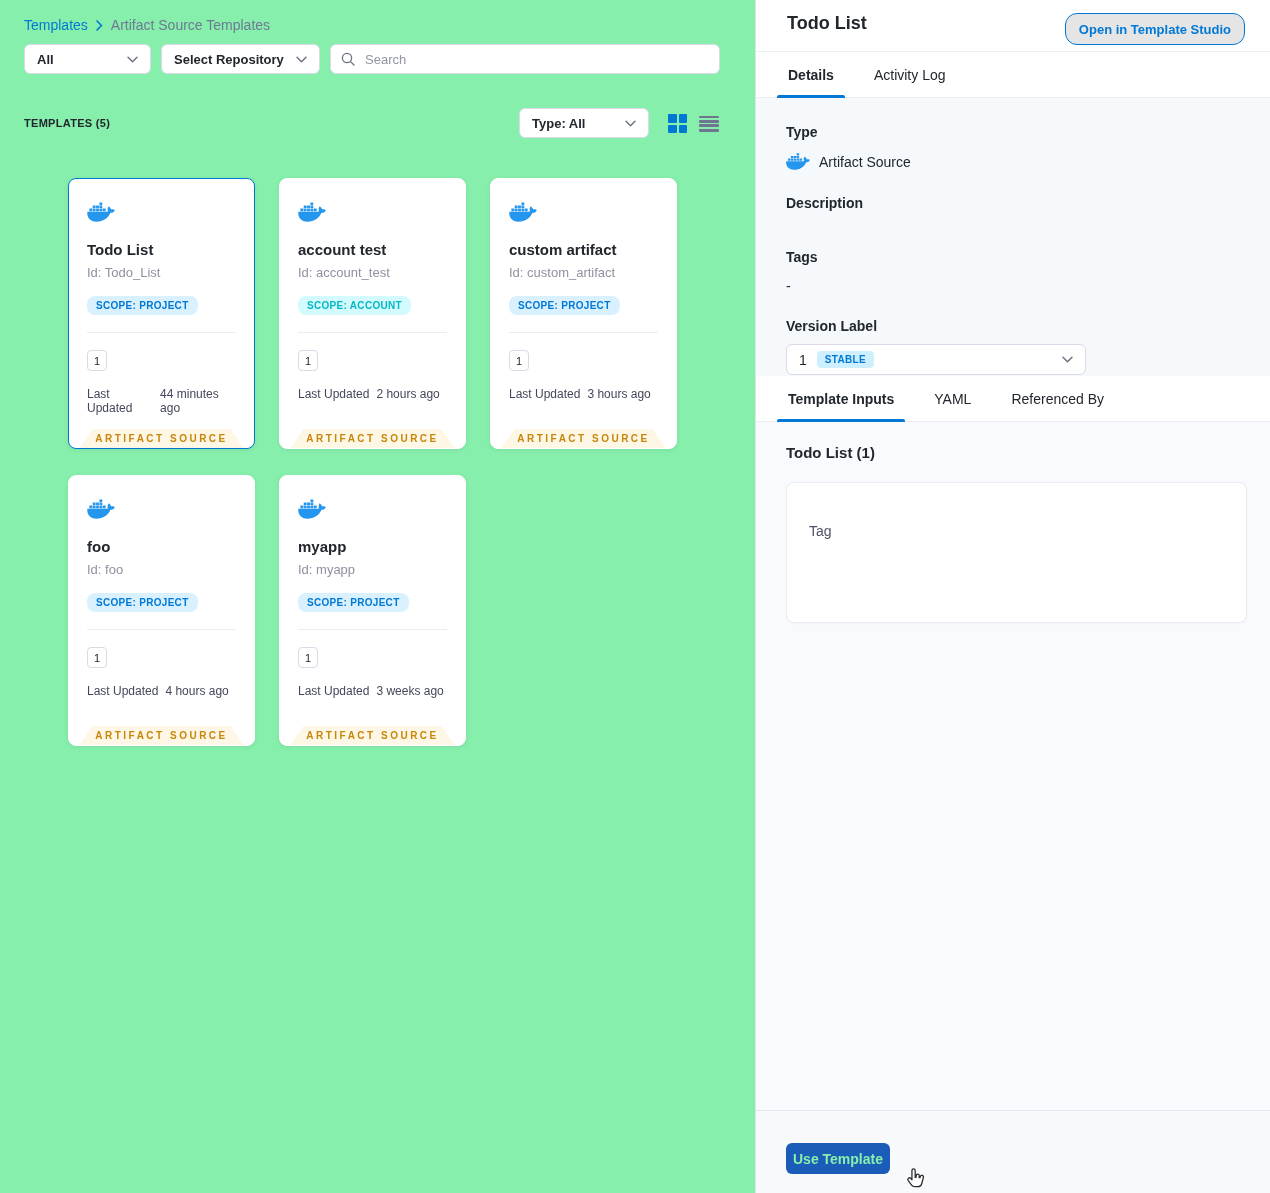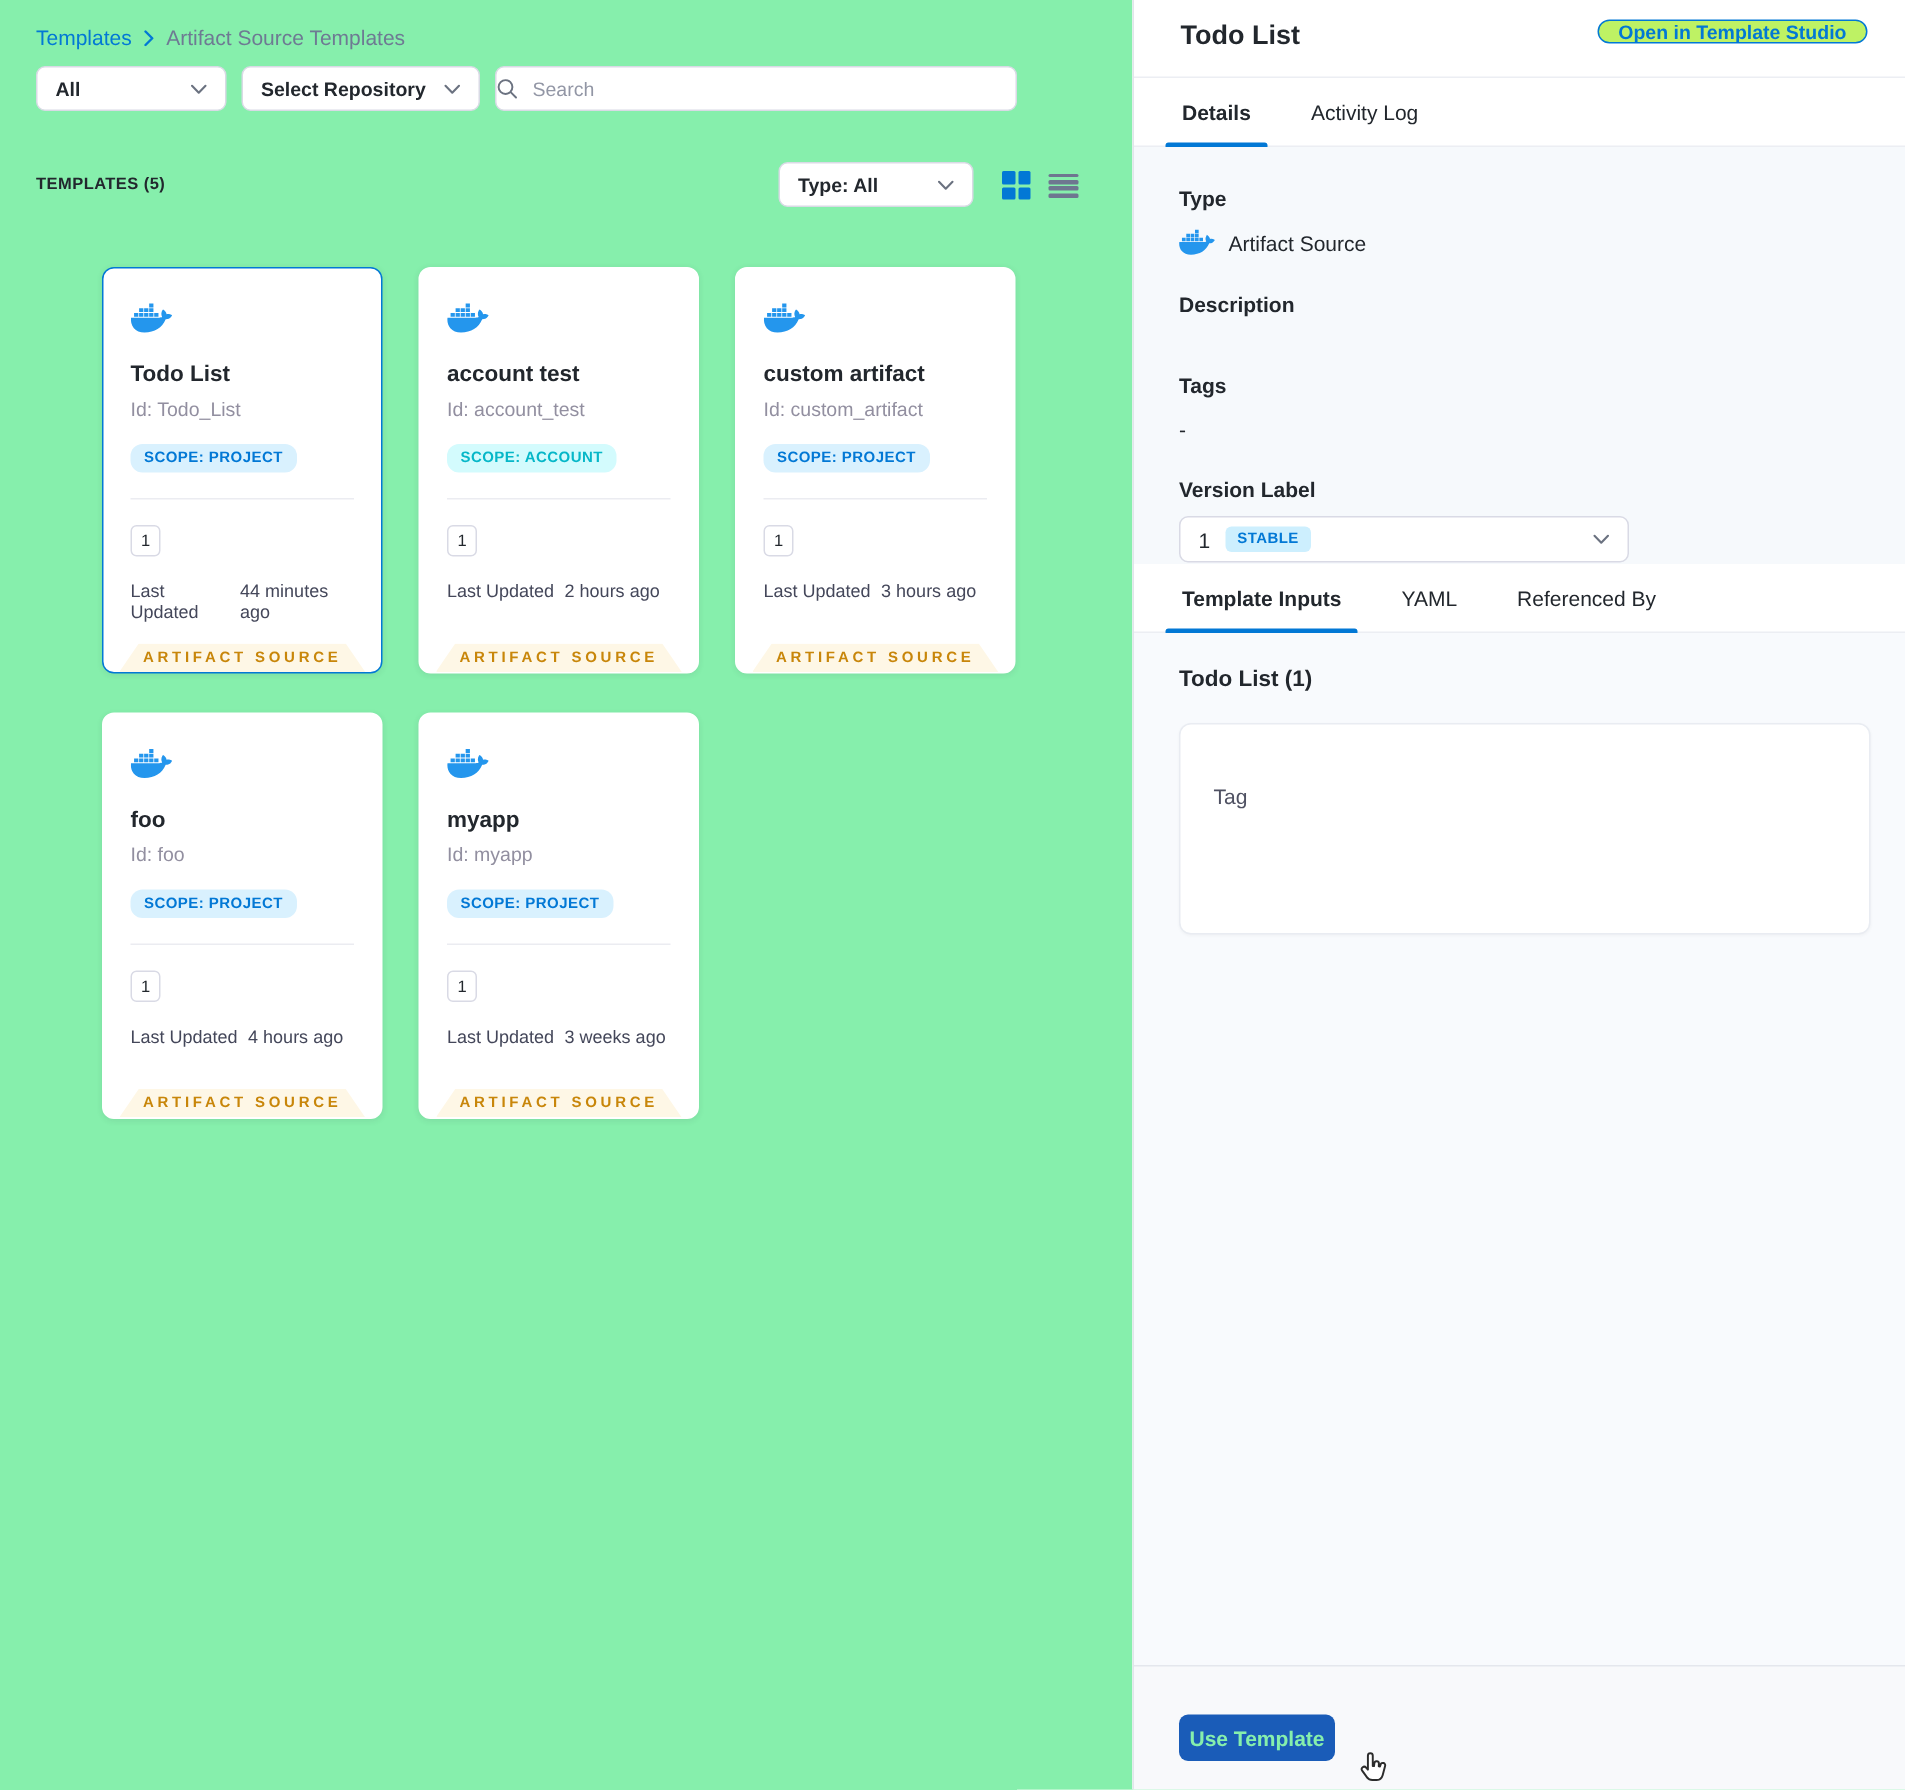--- a/index.html
+++ b/index.html
@@ -20,22 +20,22 @@
 
   .filters { position:absolute; left:24px; top:44px; display:flex; gap:10px; }
   .select {
     height:30px; background:#fff; border:1px solid #d9dae5; border-radius:6px;
     display:flex; align-items:center; justify-content:space-between;
     padding:0 12px; font-size:13px; font-weight:600; color:#22272d; cursor:pointer;
   }
   .select-all { width:127px; }
   .select-repo { width:159px; }
   .search-box {
-    width:348px; height:30px; background:#fff; border:1px solid #d9dae5; border-radius:6px;
-    display:flex; align-items:center; padding:0 0; gap:8px;
+    width:390px; height:30px; background:#fff; border:1px solid #d9dae5; border-radius:6px;
+    display:flex; align-items:center; padding:0 10px; gap:8px;
   }
   .search-box input {
     border:none; outline:none; flex:1; font-size:13px; color:#22272d;
     background:transparent; font-family:inherit;
   }
   .search-box input::placeholder { color:#9296a5; }
 
   .templates-count { position:absolute; left:24px; top:117px; font-size:11px; font-weight:700; letter-spacing:.3px; color:#22272d; }
   .type-select { position:absolute; left:519px; top:108px; width:130px; font-weight:600; }
   .grid-view-btn { position:absolute; left:668px; top:114px; cursor:pointer; }
@@ -77,21 +77,21 @@
     clip-path:polygon(13px 0, 151px 0, 164px 19px, 0 19px);
     white-space:nowrap;
   }
 
   
   .right-panel { position:absolute; left:755px; top:0; width:515px; height:1193px; background:#fff; border-left:1px solid #e1e5eb; }
 
   .panel-header { position:relative; height:52px; background:#fff; border-bottom:1px solid #eceef3; }
   .panel-title { position:absolute; left:31px; top:13px; font-size:18px; font-weight:700; color:#22272d; }
   .open-studio-btn {
-    position:absolute; right:25px; top:13px; height:16px; background:#bef264;
+    position:absolute; right:25px; top:13px; height:32px; background:#e5e5e5;
     border:1px solid #0278d5; border-radius:12px; color:#0278d5;
     font-size:13px; font-weight:600; font-family:inherit;
     display:flex; align-items:center; padding:0 13px; cursor:pointer;
   }
 
   .tabs-row { position:relative; height:46px; background:#fff; border-bottom:1px solid #eceef3; display:flex; align-items:stretch; padding-left:21px; gap:18px; }
   .tab { display:flex; align-items:center; padding:0 11px; font-size:14px; color:#22272d; position:relative; cursor:pointer; }
   .tab.active { font-weight:700; }
   .tab.active::after { content:""; position:absolute; left:0; right:0; bottom:-1px; height:3px; background:#0278d5; border-radius:2px 2px 0 0; }
 

